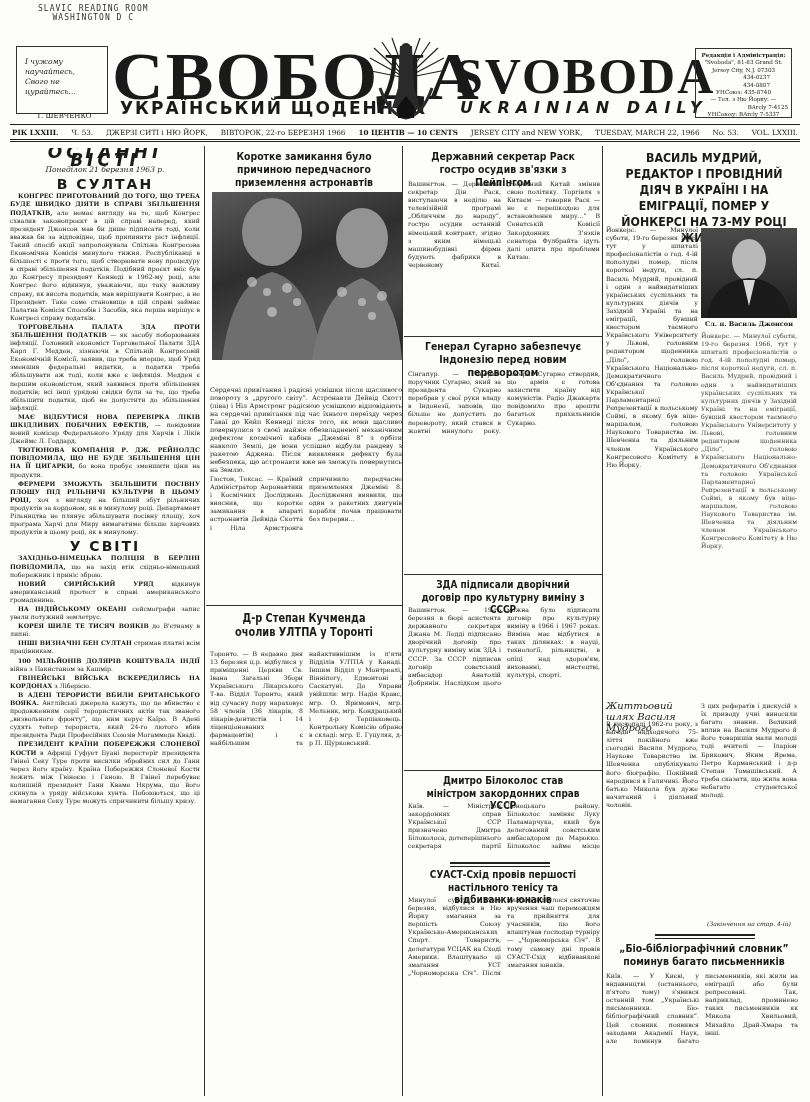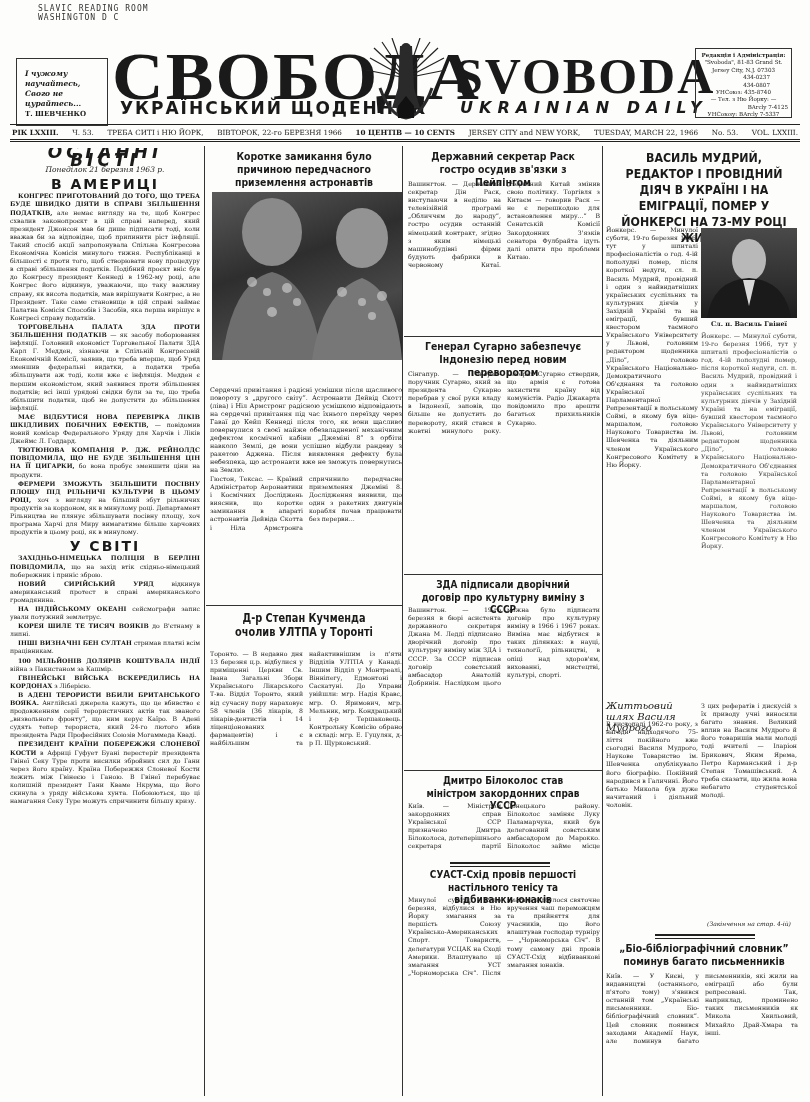--- a/index.html
+++ b/index.html
@@ -1,20 +1,20 @@
 <!DOCTYPE html>
 <html><head>
 <meta charset="utf-8">
 <style>
   html,body{margin:0;padding:0;background:#fdfdfb;}
   body{width:810px;height:1102px;overflow:hidden;position:relative;font-family:"DejaVu Serif",serif;color:#1a1a1a;}
   .abs{position:absolute;}
-  .stamp{left:38px;top:4px;font-family:"DejaVu Sans Mono",monospace;font-size:8px;letter-spacing:1px;line-height:9px;color:#333;}
-  .motto{left:16px;top:58px;width:92px;height:68px;border:1px solid #333;font-size:7.5px;font-style:italic;font-weight:bold;padding:10px 4px 20px 8px;box-sizing:border-box;line-height:10px;}
-  .motto .auth{font-style:normal;font-size:7px;margin-top:0;}
+  .stamp{left:38px;top:4px;font-family:"DejaVu Sans Mono",monospace;font-size:8px;letter-spacing:1px;line-height:9px;color:#333;text-align:center;}
+  .motto{left:16px;top:46px;width:92px;height:68px;border:1px solid #333;font-size:7.5px;font-style:italic;font-weight:normal;padding:10px 4px 20px 8px;box-sizing:border-box;line-height:10px;}
+  .motto .auth{text-align:center;font-style:normal;font-size:7px;margin-top:14px;}
   .title-cyr{left:112px;top:44px;font-family:"Liberation Serif",serif;font-weight:bold;font-size:68px;letter-spacing:2px;line-height:64px;transform:scaleX(1.05);transform-origin:left;}
   .sub-cyr{left:120px;top:98px;font-family:"DejaVu Sans",sans-serif;font-weight:bold;font-size:17px;letter-spacing:2px;}
   .title-lat{left:455px;top:44px;font-family:"Liberation Serif",serif;font-weight:bold;font-size:50px;letter-spacing:2px;line-height:64px;}
   .sub-lat{left:460px;top:98px;font-family:"DejaVu Sans",sans-serif;font-weight:bold;font-style:italic;font-size:16px;letter-spacing:6px;}
   .emblem{left:360px;top:38px;width:92px;height:84px;}
   .addr{left:695px;top:48px;width:97px;height:70px;border:1px solid #333;font-size:5.6px;line-height:7.4px;padding:3px 3px;box-sizing:border-box;text-align:center;}
   .dateline{left:10px;top:124px;width:790px;height:14px;border-top:1.5px solid #222;border-bottom:3px double #222;font-size:7.2px;display:flex;justify-content:space-between;align-items:center;white-space:nowrap;}
   .dateline span{padding:0 2px;}
   .col{position:absolute;font-size:6.2px;line-height:8.1px;text-align:justify;overflow:hidden;}
   .vr{position:absolute;width:1px;background:#333;}
@@ -78,37 +78,37 @@
   <div style="text-align:right;padding-right:18px">434-0807</div>
   <div>УНСоюз: 435-8740</div>
   <div>— Тел. з Ню Йорку: —</div>
   <div style="text-align:right">BArcly 7-4125</div>
   <div>УНСоюзу: BArcly 7-5337</div>
 </div>
 
 <div class="abs dateline">
   <span style="font-weight:bold">РІК LXXIII.</span>
   <span>Ч. 53.</span>
-  <span>ТРЕБА СИТІ і НЮ ЙОРК,</span>
+  <span>ДЖЕРЗІ СИТІ і НЮ ЙОРК,</span>
   <span>ВІВТОРОК, 22-го БЕРЕЗНЯ 1966</span>
   <span style="font-weight:bold">10 ЦЕНТІВ — 10 CENTS</span>
   <span>JERSEY CITY and NEW YORK,</span>
   <span>TUESDAY, MARCH 22, 1966</span>
   <span>No. 53.</span>
   <span>VOL. LXXIII.</span>
 </div>
 
 <div class="vr" style="left:204px;top:146px;height:950px"></div>
 <div class="vr" style="left:402px;top:146px;height:950px"></div>
 <div class="vr" style="left:602px;top:146px;height:950px"></div>
 
 <div class="col" style="left:10px;top:148px;width:190px;height:950px">
   <div class="latest">ОСТАННІ ВІСТІ</div>
   <div class="latest-date">Понеділок 21 березня 1963 р.</div>
-  <div class="section">В АМЕРИЦІ</div>
+  <div class="section">В СУЛТАН</div>
 
   <p class="para"><span class="lead">КОНГРЕС ПРИГОТОВАНИЙ ДО ТОГО, ЩО ТРЕБА БУДЕ ШВИДКО ДІЯТИ В СПРАВІ ЗБІЛЬШЕННЯ ПОДАТКІВ,</span> <span>але немає вигляду на те, щоб Конгрес схвалив законопроєкт в цій справі наперед, який президент Джонсон мав би дише підписати тоді, коли вважав би за відповідне, щоб припинити ріст інфляції. Такий спосіб акції запропонувала Спільна Конгресова Економічна Комісія минулого тижня. Республіканці в більшості є проти того, щоб створювати нову процедуру в справі збільшення податків. Подібний проєкт вніс був до Конгресу президент Кеннеді в 1962-му році, але Конгрес його відкинув, уважаючи, що таку важливу справу, як висота податків, мав вирішувати Конгрес, а не Президент. Таке саме становище в цій справі займає Палатна Комісія Способів і Засобів, яка перша вирішує в Конгресі справу податків.</span></p>
   <p class="para"><span class="lead">ТОРГОВЕЛЬНА ПАЛАТА ЗДА ПРОТИ ЗБІЛЬШЕННЯ ПОДАТКІВ</span> <span>— як засобу поборювання інфляції. Головний економіст Торговельної Палати ЗДА Карл Г. Медден, зізнаючи в Спільній Конгресовій Економічній Комісії, заявив, що треба вперше, щоб Уряд зменшив федеральні видатки, а податки треба збільшувати аж тоді, коли вже є інфляція. Медден є першим економістом, який заявився проти збільшення податків; всі інші урядові свідки були за те, що треба збільшити податки, щоб не допустити до збільшення інфляції.</span></p>
   <p class="para"><span class="lead">МАЄ ВІДБУТИСЯ НОВА ПЕРЕВІРКА ЛІКІВ ШКІДЛИВИХ ПОБІЧНИХ ЕФЕКТІВ,</span> <span>— повідомив новий комісар Федерального Уряду для Харчів і Ліків Джеймс Л. Годдард.</span></p>
   <p class="para"><span class="lead">ТЮТЮНОВА КОМПАНІЯ Р. ДЖ. РЕЙНОЛДС ПОВІДОМИЛА, що не буде збільшення цін на її цигарки,</span> <span>бо вона пробує зменшити ціни на продукти.</span></p>
   <p class="para"><span class="lead">ФЕРМЕРИ ЗМОЖУТЬ ЗБІЛЬШИТИ ПОСІВНУ ПЛОЩУ ПІД РІЛЬНИЧІ КУЛЬТУРИ В ЦЬОМУ РОЦІ,</span> <span>хоч з вигляду на більший збут рільничих продуктів за кордоном, як в минулому році. Департамент Рільництва не плянує збільшувати посівну площу, хоч програма Харчі для Миру вимагатиме більше харчових продуктів в цьому році, як в минулому.</span></p>
 
   <div class="section">У СВІТІ</div>
 
   <p class="para"><span class="lead">ЗАХІДНЬО-НІМЕЦЬКА ПОЛІЦІЯ В БЕРЛІНІ ПОВІДОМИЛА,</span> <span>що на захід втік східньо-німецький побережник і приніс зброю.</span></p>
@@ -170,21 +170,21 @@
 
 <div class="abs hd" style="left:604px;top:150px;width:200px;font-size:13px;line-height:16px">ВАСИЛЬ МУДРИЙ, РЕДАКТОР І ПРОВІДНИЙ ДІЯЧ В УКРАЇНІ І НА ЕМІГРАЦІЇ, ПОМЕР У ЙОНКЕРСІ НА 73-МУ РОЦІ ЖИТТЯ</div>
 <div class="col" style="left:606px;top:226px;width:92px;height:400px">Йонкерс. — Минулої суботи, 19-го березня 1966, тут у шпиталі професіоналістів о год. 4-ій пополудні помер, після короткої недуги, сл. п. Василь Мудрий, провідний і один з найвидатніших українських суспільних та культурних діячів у Західній Україні та на еміграції, бувший квестором таємного Українського Університету у Львові, головним редактором щоденника „Діло”, головою Українського Національно-Демократичного Об'єднання та головою Української Парламентарної Репрезентації в польському Соймі, в якому був віце-маршалом, головою Наукового Товариства ім. Шевченка та діяльним членом Українського Конгресового Комітету в Ню Йорку.</div>
 <div class="photo" style="left:701px;top:228px;width:96px;height:90px;background:linear-gradient(180deg,#4a4a4a,#1e1e1e)">
   <svg width="96" height="90" viewBox="0 0 96 90" style="position:absolute;left:0;top:0">
     <ellipse cx="48" cy="32" rx="17" ry="21" fill="#b8b8b8"></ellipse>
     <path d="M6 90 Q12 52 48 50 Q84 52 90 90 Z" fill="#1a1a1a"></path>
     <path d="M42 52 L48 78 L54 52 Z" fill="#d8d8d8"></path>
   </svg>
 </div>
-<div class="abs" style="left:701px;top:320px;width:96px;font-size:6.5px;text-align:center;font-weight:bold">Сл. п. Василь Гвінеї</div>
+<div class="abs" style="left:701px;top:320px;width:96px;font-size:6.5px;text-align:center;font-weight:bold">Сл. п. Василь Джонсон</div>
 <div class="col" style="left:701px;top:332px;width:96px;height:290px"><span class="filler">Йонкерс. — Минулої суботи, 19-го березня 1966, тут у шпиталі професіоналістів о год. 4-ій пополудні помер, після короткої недуги, сл. п. Василь Мудрий, провідний і один з найвидатніших українських суспільних та культурних діячів у Західній Україні та на еміграції, бувший квестором таємного Українського Університету у Львові, головним редактором щоденника „Діло”, головою Українського Національно-Демократичного Об'єднання та головою Української Парламентарної Репрезентації в польському Соймі, в якому був віце-маршалом, головою Наукового Товариства ім. Шевченка та діяльним членом Українського Конгресового Комітету в Ню Йорку.</span></div>
 
 <div class="abs" style="left:606px;top:700px;width:92px;font-size:10px;font-style:italic;text-align:left">Життьовий шлях Василя Мудрого</div>
 <div class="col" style="left:606px;top:720px;width:92px;height:200px">В листопаді 1962-го року, з нагоди надходячого 75-ліття покійного вже сьогодні Василя Мудрого, Наукове Товариство ім. Шевченка опублікувало його біографію. Покійний народився в Галичині. Його батько Мико­ла був дуже начитаний і діяльний чоловік.</div>
 <div class="col" style="left:701px;top:702px;width:96px;height:210px">З цих рефератів і дискусій з їх приводу учні виносили багато знання. Великий вплив на Василя Мудрого й його товаришів мали молоді тоді вчителі — Іларіон Брикович, Яким Ярема, Петро Карманський і д-р Степан Томашівський. А треба сказати, що жила вона небагато студентської молоді.</div>
 <div class="abs" style="left:701px;top:920px;width:96px;font-size:6px;font-style:italic;text-align:center">(Закінчення на стор. 4-ій)</div>
 
 <div class="abs" style="left:655px;top:934px;width:100px;border-top:2px solid #222;border-bottom:1px solid #222;height:2px"></div>
 <div class="abs hd" style="left:604px;top:942px;width:200px;font-size:11px">„Біо-бібліографічний словник” поминув багато письменників</div>
 <div class="col" style="left:606px;top:972px;width:192px;height:120px;column-count:2;column-gap:6px">Київ. — У Києві, у видавництві (останнього, п'ятого тому) з'явився останній том „Українські письменники. Біо-бібліографічний словник”. Цей словник появився заходами Академії Наук, але поминув багато письменників, які жили на еміграції або були репресовані. Так, наприклад, проминено таких письменників як Микола Хвильовий, Михайло Драй-Хмара та інші.</div>

